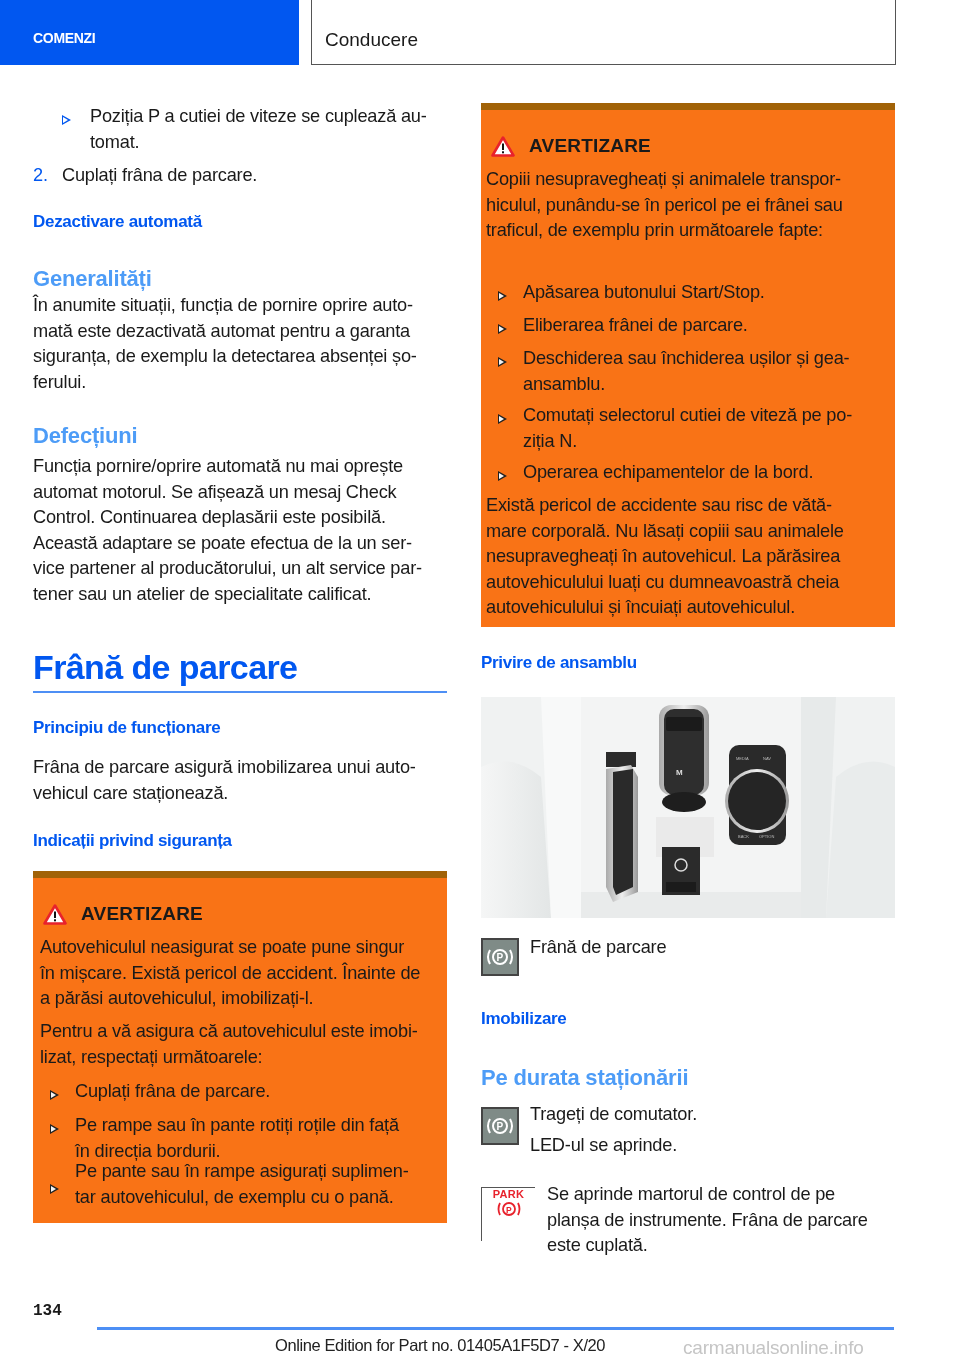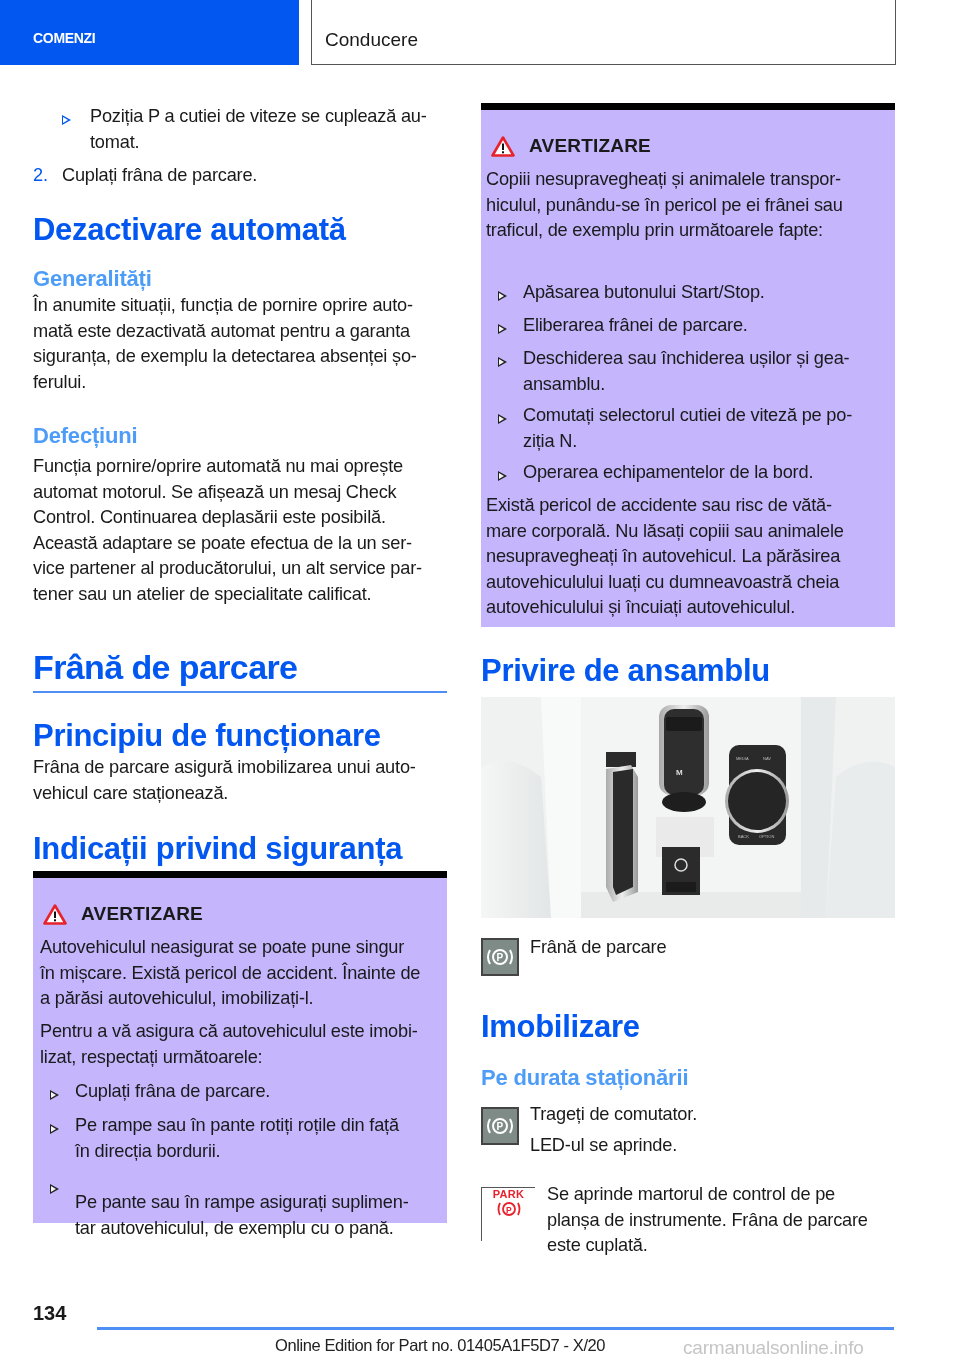--- a/index.html
+++ b/index.html
@@ -13,49 +13,49 @@
       padding: 30px 0 0 33px; letter-spacing: -0.3px;
     }
     .hdr-chapter {
       position: absolute; left: 311px; top: -2px; width: 585px; height: 67px;
       border: 1px solid #555; border-top: none; background: #fff;
       font-size: 19px; padding: 31px 0 0 13px; color: #1a1a1a;
     }
 
     .p { font-size: 18.2px; line-height: 25.5px; letter-spacing: -0.2px; }
     .h1 { color: #0157f0; font-weight: bold; font-size: 34px; letter-spacing: -0.6px; }
-    .h2 { color: #0157f0; font-weight: bold; font-size: 31px; letter-spacing: -0.3px; }
+    .h2 { color: #0157f0; font-weight: bold; font-size: 17px; letter-spacing: -0.3px; }
     .h3 { color: #4d9cf7; font-weight: bold; font-size: 22px; letter-spacing: -0.2px; }
 
     .bullet { position: absolute; display: flex; }
     .tri {
       width: 0; height: 0; border-left: 9px solid #0157f0; border-top: 5px solid transparent;
       border-bottom: 5px solid transparent; margin-top: 9px; position: relative;
     }
     .tri::after {
       content: ""; position: absolute; left: -8px; top: -3px; width: 0; height: 0;
       border-left: 5px solid #fff; border-top: 3px solid transparent; border-bottom: 3px solid transparent;
     }
     .tri.dark { border-left-color: #222; }
     .tri.dark::after { border-left-color: #f4f4f4; }
 
     .abs { position: absolute; }
 
-    .warn-box { position: absolute; background: #c4b5fd; border-top: 7px solid #000000; }
+    .warn-box { position: absolute; background: #f97316; border-top: 7px solid #a16207; }
     .warn-title { display: flex; align-items: center; font-weight: bold; font-size: 19px; letter-spacing: 0.2px; }
     .warn-title svg { margin-right: 14px; }
 
     .rule { position: absolute; height: 2px; background: #4d8ff5; }
 
     .icon-park {
       position: absolute; width: 38px; height: 38px; background: #7f8b87;
       border: 2px solid #444; display: flex; align-items: center; justify-content: center;
     }
 
-    .footer-num { position: absolute; left: 33px; top: 1302px; font-size: 20px; font-weight: bold; }
+    .footer-num { position: absolute; left: 33px; top: 1302px; font-size: 16px; font-weight: bold; font-family: Liberation Mono, monospace; }
     .footer-rule { position: absolute; left: 97px; top: 1327px; width: 797px; height: 3px; background: #4d8ff5; }
     .footer-ed { position: absolute; left: 275px; top: 1336px; font-size: 16.5px; color: #222; letter-spacing: -0.4px; }
     .footer-wm { position: absolute; left: 683px; top: 1337px; font-size: 19px; color: #c5c5c5; letter-spacing: -0.2px; }
   </style>
 </head>
 <body>
 
 <div class="hdr-section">COMENZI</div>
 <div class="hdr-chapter">Conducere</div>
 
@@ -128,21 +128,21 @@
         <span class="tri dark"></span>
       </div>
     <div class="abs p" style="left:42px; top:235px;">
       <div>Pe rampe sau în pante rotiți roțile din față</div>
       <div>în direcția bordurii.</div>
     </div>
 
     <div class="bullet" style="left:17px; top:297px;">
         <span class="tri dark"></span>
       </div>
-    <div class="abs p" style="left:42px; top:312px;">
+    <div class="abs p" style="left:42px; top:281px;">
       <div>Pe pante sau în rampe asigurați suplimen-</div>
       <div>tar autovehiculul, de exemplu cu o pană.</div>
     </div>
   </div>
 </div>
 
 <div>
   <div class="warn-box" style="left:481px; top:103px; width:414px; height:524px;">
     <div class="warn-title abs" style="left:10px; top:25px;">
       <svg width="24" height="21" viewBox="0 0 24 21">

